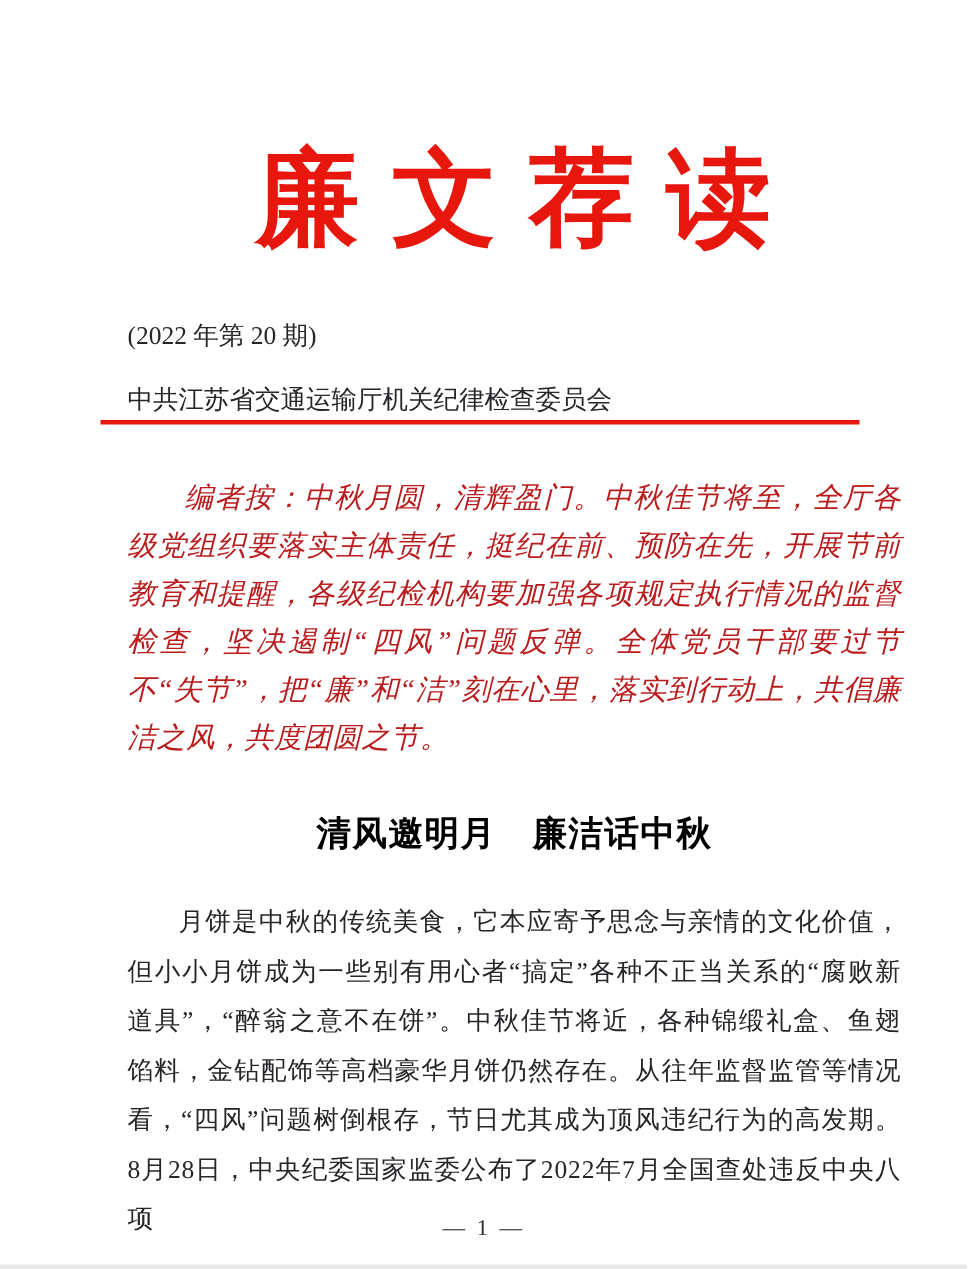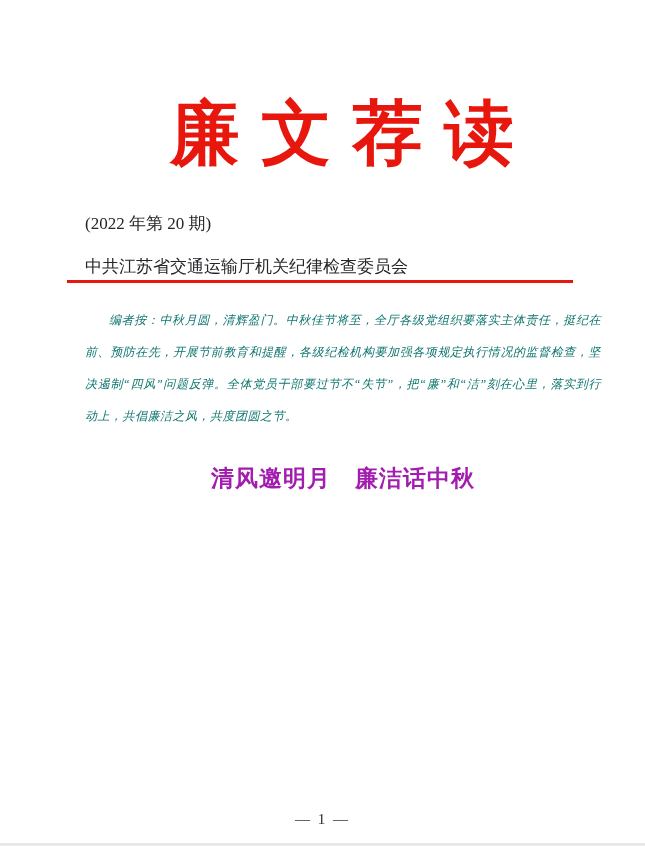--- a/index.html
+++ b/index.html
@@ -49,38 +49,38 @@
 
   .red-rule {
     margin-top: 2px;
     margin-left: -18px;
     width: 506px;
     height: 3px;
     background: var(--accent-red, #e8170e);
   }
 
   .editor-note {
-    margin-top: 21px;
-    font-size: 12px;
+    margin-top: 34px;
+    font-size: 19px;
     line-height: 32px;
     text-align: justify;
     text-indent: 2em;
     font-style: italic;
     letter-spacing: 0.5px;
-    color: #0f766e;
+    color: #b91c1c;
   }
 
   .article-title {
     margin-top: 33px;
     text-align: center;
     font-size: 23px;
     font-weight: 700;
     line-height: 27px;
     letter-spacing: 1px;
-    color: #a21caf;
+    color: #000000;
   }
 
   .body-par {
     margin-top: 29px;
     font-size: 17px;
     line-height: 33px;
     text-align: justify;
     text-indent: 2em;
     letter-spacing: 0.6px;
   }
@@ -117,18 +117,19 @@
   <div class="header-row">
     <span class="org">中共江苏省交通运输厅机关纪律检查委员会</span>
   </div>
 
   <div class="red-rule"></div>
 
   <p class="editor-note">编者按：中秋月圆，清辉盈门。中秋佳节将至，全厅各级党组织要落实主体责任，挺纪在前、预防在先，开展节前教育和提醒，各级纪检机构要加强各项规定执行情况的监督检查，坚决遏制“四风”问题反弹。全体党员干部要过节不“失节”，把“廉”和“洁”刻在心里，落实到行动上，共倡廉洁之风，共度团圆之节。</p>
 
   <h2 class="article-title">清风邀明月　廉洁话中秋</h2>
 
+  <p class="body-par">月饼是中秋的传统美食，它本应寄予思念与亲情的文化价值，但小小月饼成为一些别有用心者“搞定”各种不正当关系的“腐败新道具”，“醉翁之意不在饼”。中秋佳节将近，各种锦缎礼盒、鱼翅馅料，金钻配饰等高档豪华月饼仍然存在。从往年监督监管等情况看，“四风”问题树倒根存，节日尤其成为顶风违纪行为的高发期。8月28日，中央纪委国家监委公布了2022年7月全国查处违反中央八项</p>
 
   <div class="page-number">— 1 —</div>
 
   <div class="bottom-strip"></div>
 
 </div>
 
 </body></html>

